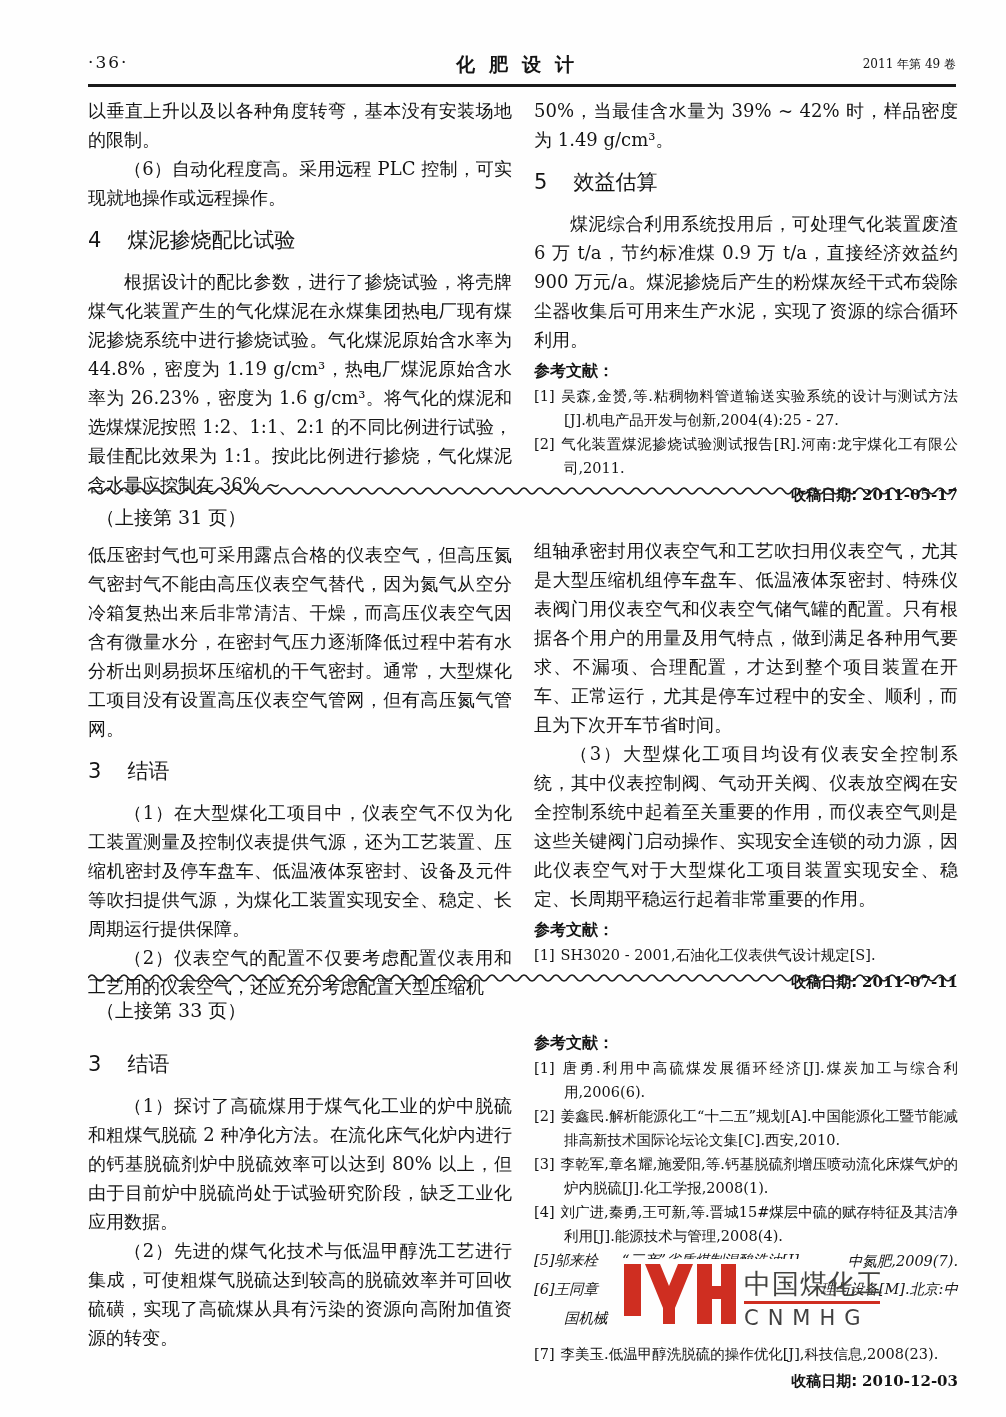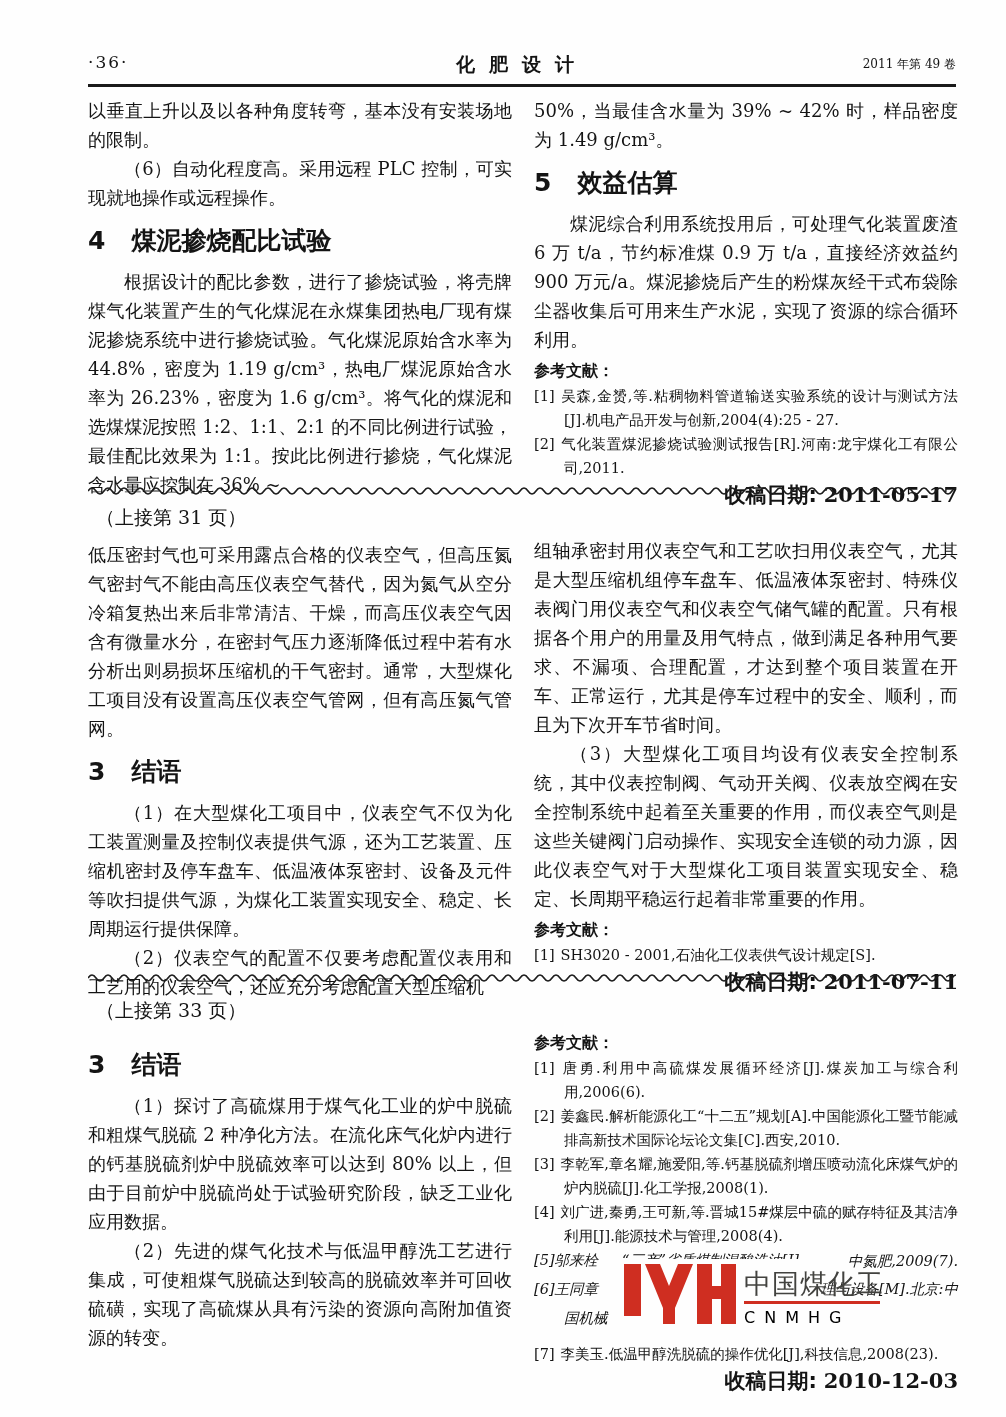--- a/index.html
+++ b/index.html
@@ -19,30 +19,30 @@
             background:#1a1a1a;}
   
   .col{position:absolute;width:424px;font-size:18px;line-height:29px;
        text-align:justify;}
   .colL{left:88px;}
   .colR{left:534px;}
   p{margin:0;}
   .indent{text-indent:2em;}
   
   .sec-h{font-family:"DejaVu Sans","Liberation Sans",sans-serif;
-         font-weight:bold;font-size:25px;margin:14px 0 12px 0;
+         font-weight:normal;font-size:21px;margin:14px 0 12px 0;
          text-indent:0;}
   .sec-h .sec-t{margin-left:26px;}
   
   .refs-h{font-family:"DejaVu Sans","Liberation Sans",sans-serif;
           font-weight:bold;font-size:16px;margin-top:4px;line-height:26px;}
   .ref{font-size:14.5px;line-height:24px;padding-left:30px;text-indent:-30px;
        text-align:justify;}
   .ref .rnum{margin-right:6px;}
-  .date-line{text-align:right;font-size:21px;line-height:26px;margin-top:2px;}
+  .date-line{text-align:right;font-size:15px;line-height:26px;margin-top:2px;}
   .date-line .dlab{font-family:"DejaVu Sans","Liberation Sans",sans-serif;
                    font-weight:bold;}
   .date-line .dval{font-weight:bold;}
   
   .cont-note{position:absolute;left:96px;font-size:19px;}
   
   .wave{position:absolute;left:88px;width:868px;height:12px;}
   .wave path{fill:none;stroke:#1c1c1c;stroke-width:1.6;}
   
   .obs-zone{position:relative;height:94px;font-size:14.5px;line-height:24px;}
@@ -55,21 +55,21 @@
   .r6l2{left:30px;top:58px;}
   .wm{position:absolute;left:90px;top:6px;width:262px;height:76px;
       display:flex;align-items:flex-end;z-index:3;}
   .wm-logo{flex:0 0 auto;}
   .wm-right{margin-left:8px;display:flex;flex-direction:column;}
   .wm-zh{font-family:"DejaVu Sans","Liberation Sans",sans-serif;
          font-size:27px;line-height:30px;color:#42423f;letter-spacing:1px;
          margin-top:4px;white-space:nowrap;}
   .wm-rule{height:3px;background:#cf2e21;margin-top:2px;width:136px;}
   .wm-latin{font-family:"DejaVu Sans","Liberation Sans",sans-serif;
-            font-size:16px;color:#000000;letter-spacing:9px;margin-top:2px;}
+            font-size:21px;color:#404040;letter-spacing:9px;margin-top:2px;}
 </style>
 </head>
 <body>
 
 <div class="hdr">
   <span class="pg">·36·</span>
   <span class="jt">化肥设计</span>
   <span class="vol">2011 年第 49 卷</span>
 </div>
 <div class="hdr-rule"></div>

